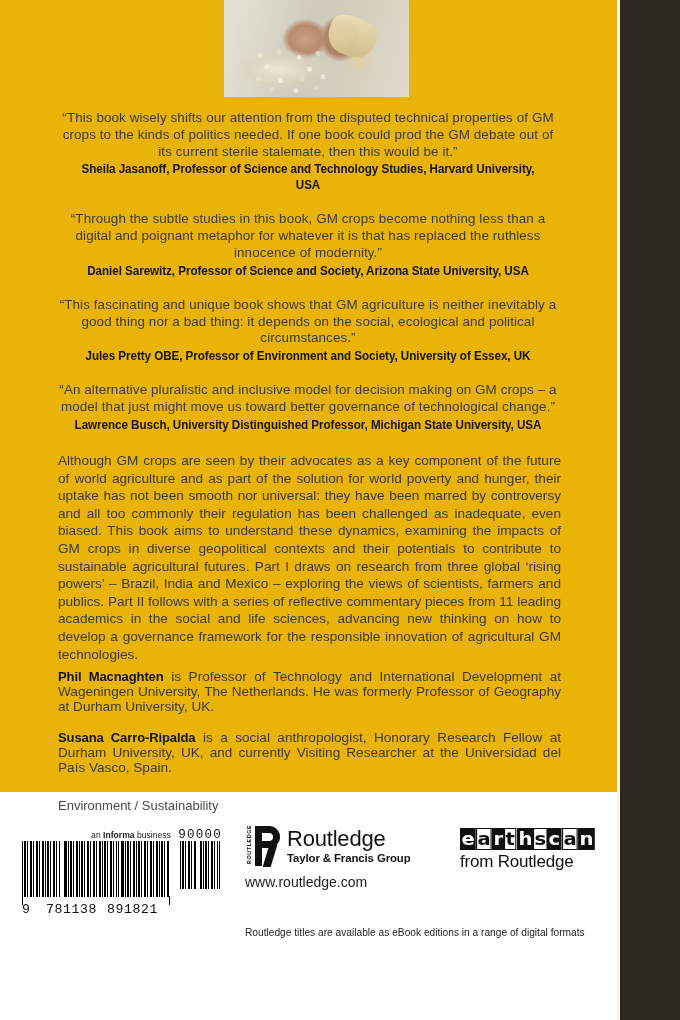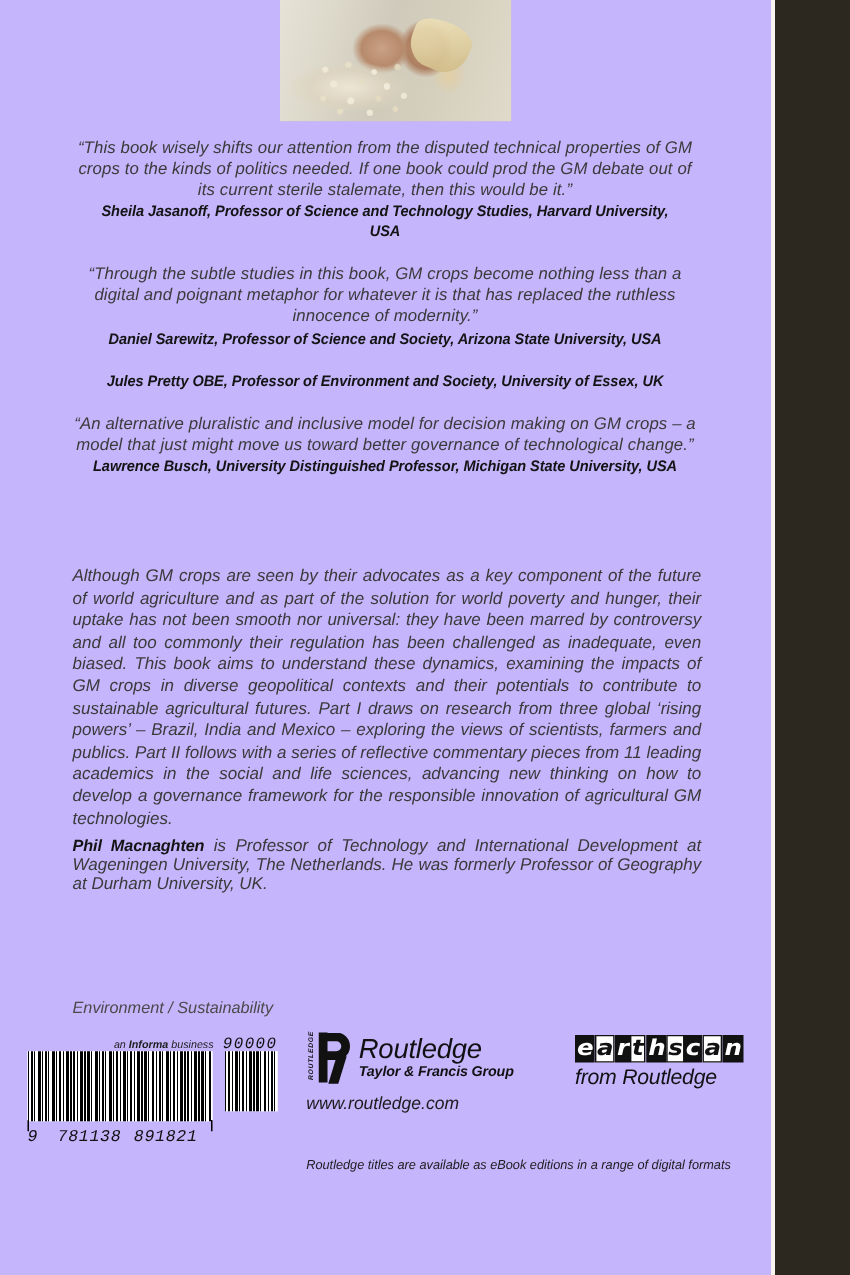--- a/index.html
+++ b/index.html
@@ -40,23 +40,22 @@
     height: 1020px;
     background: #f7f6ee;
   }
 
   
   .back {
     position: absolute;
     top: 0;
     left: 0;
     width: 617px;
-    height: 1020px;
-    background: #c4b5fd;
-    font-style: italic;
+    height: 792px;
+    background: #eab308;
   }
 
   
   .photo-wrap {
     position: absolute;
     left: 224px;
     top: 0;
     width: 185px;
     height: 97px;
     overflow: hidden;
@@ -405,36 +404,38 @@
         <p class="blurb-text">“This book wisely shifts our attention from the disputed technical properties of GM crops to the kinds of politics needed.  If one book could prod the GM debate out of its current sterile stalemate, then this would be it.”</p>
         <p class="blurb-source">Sheila Jasanoff, Professor of Science and Technology Studies, Harvard University, USA</p>
       </div>
 
       <div class="blurb">
         <p class="blurb-text">“Through the subtle studies in this book, GM crops become nothing less than a digital and poignant metaphor for whatever it is that has replaced the ruthless innocence of modernity.”</p>
         <p class="blurb-source">Daniel Sarewitz, Professor of Science and Society, Arizona State University, USA</p>
       </div>
 
       <div class="blurb">
+        <p class="blurb-text">“This fascinating and unique book shows that GM agriculture is neither inevitably a good thing nor a bad thing: it depends on the social, ecological and political circumstances.”</p>
         <p class="blurb-source">Jules Pretty OBE, Professor of Environment and Society, University of Essex, UK</p>
       </div>
 
       <div class="blurb">
         <p class="blurb-text">“An alternative pluralistic and inclusive model for decision making on GM crops – a model that just might move us toward better governance of technological change.”</p>
         <p class="blurb-source">Lawrence Busch, University Distinguished Professor, Michigan State University, USA</p>
       </div>
 
     </div>
 
     <div class="description">
       <p class="desc-para">Although GM crops are seen by their advocates as a key component of the future of world agriculture and as part of the solution for world poverty and hunger, their uptake has not been smooth nor universal: they have been marred by controversy and all too commonly their regulation has been challenged as inadequate, even biased. This book aims to understand these dynamics, examining the impacts of GM crops in diverse geopolitical contexts and their potentials to contribute to sustainable agricultural futures. Part I draws on research from three global ‘rising powers’ – Brazil, India and Mexico – exploring the views of scientists, farmers and publics. Part II follows with a series of reflective commentary pieces from 11 leading academics in the social and life sciences, advancing new thinking on how to develop a governance framework for the responsible innovation of agricultural GM technologies.</p>
     </div>
 
     <div class="bios">
       <p class="bio"><span class="bio-name">Phil Macnaghten</span><span> is Professor of Technology and International Development at Wageningen University, The Netherlands. He was formerly Professor of Geography at Durham University, UK.</span></p>
+      <p class="bio"><span class="bio-name">Susana Carro-Ripalda</span><span> is a social anthropologist, Honorary Research Fellow at Durham University, UK, and currently Visiting Researcher at the Universidad del País Vasco, Spain.</span></p>
     </div>
 
     <div class="category">Environment / Sustainability</div>
 
     <div class="bottom">
 
       <div class="barcode-block">
         <div class="informa"><span>an </span><b>Informa</b><span> business</span></div>
         <div class="bars-row">
           <div class="bars bars-main"></div>

